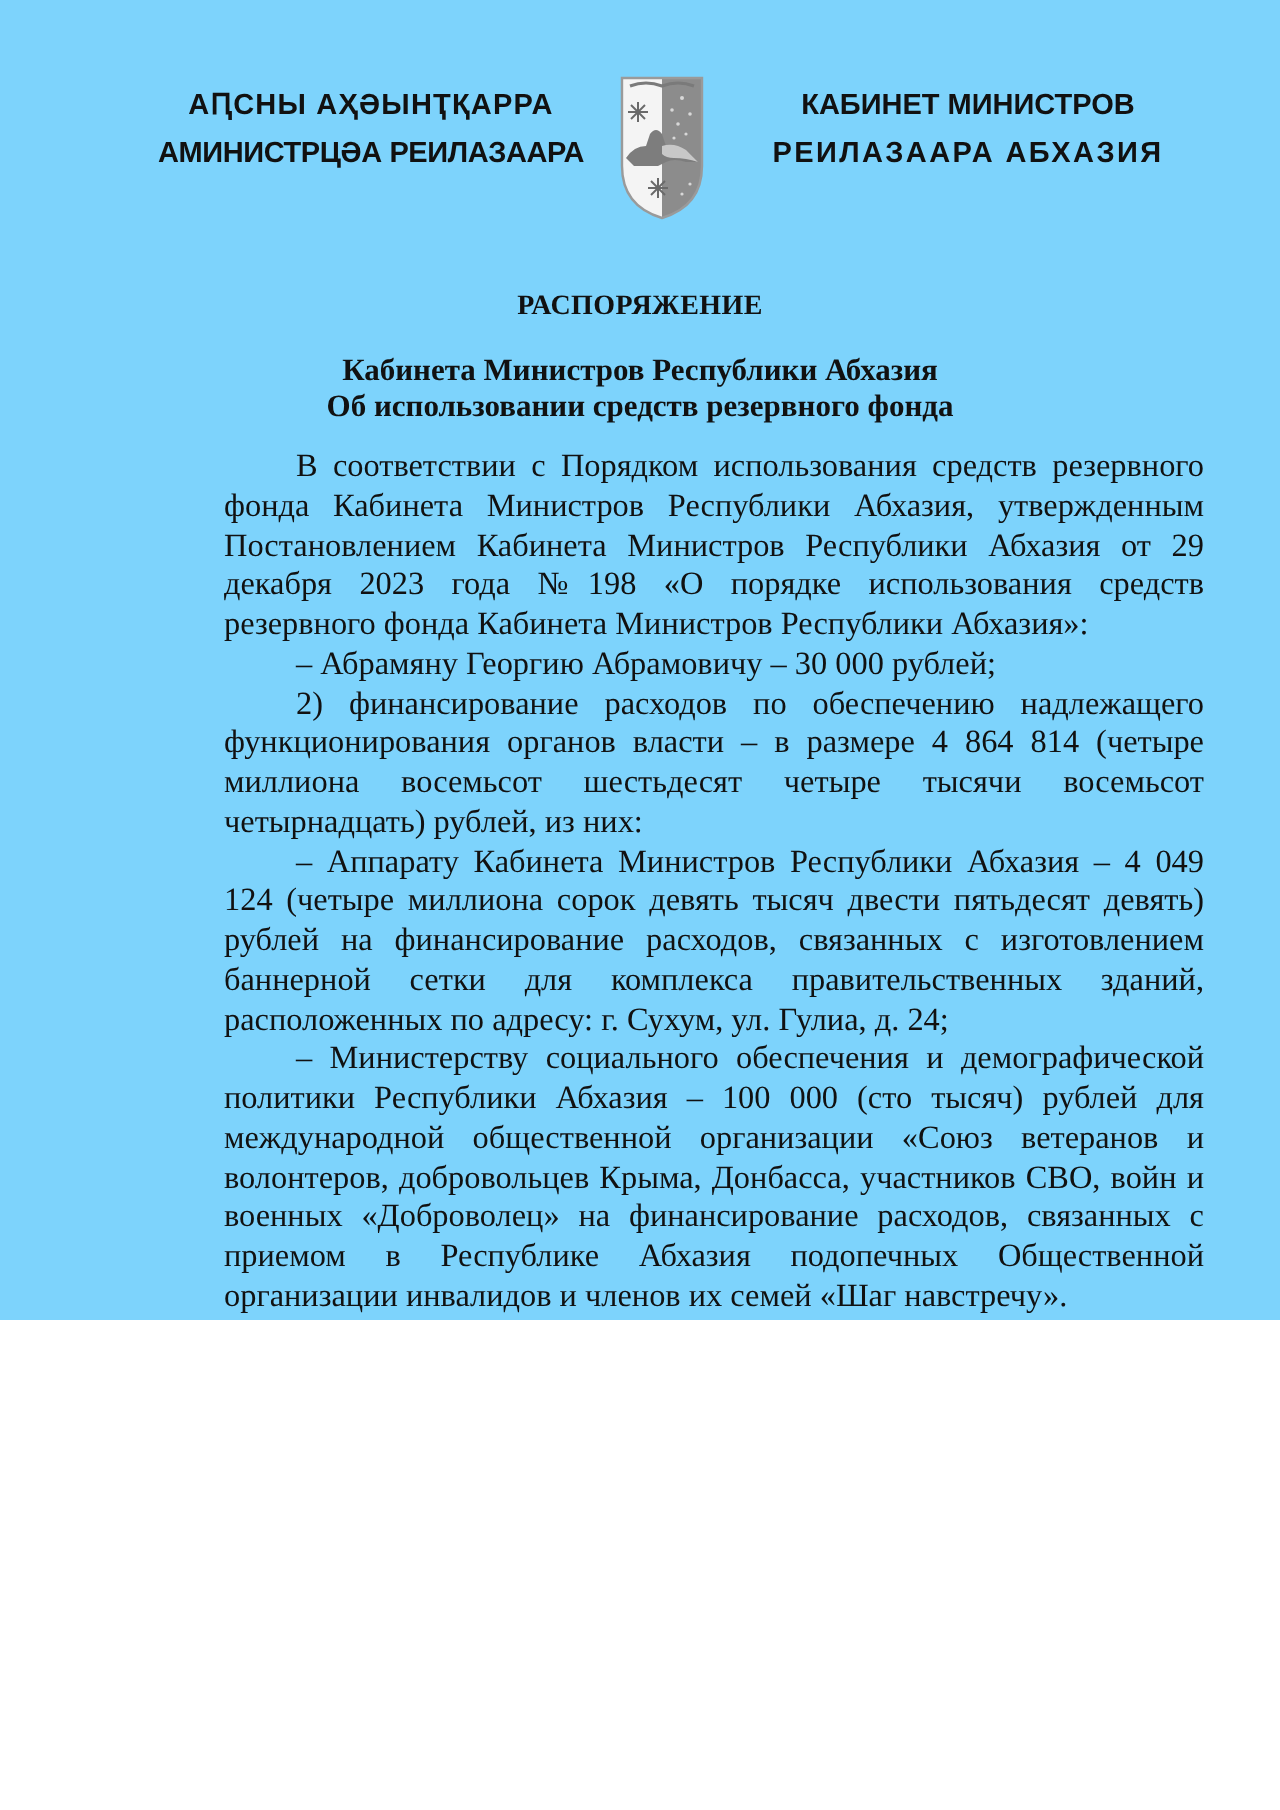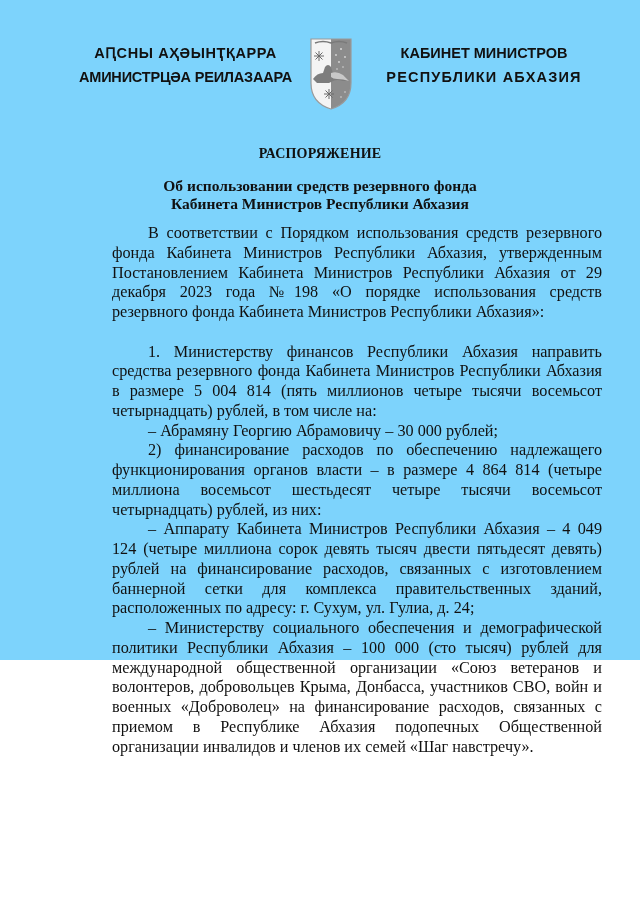--- a/index.html
+++ b/index.html
@@ -138,32 +138,31 @@
         <line x1="15" y1="57" x2="25" y2="57"></line>
         <line x1="16.5" y1="53.5" x2="23.5" y2="60.5"></line>
         <line x1="23.5" y1="53.5" x2="16.5" y2="60.5"></line>
       </g>
     </g>
     <path d="M2 2 H42 V46 Q42 66 22 72 Q2 66 2 46 Z" fill="none" stroke="#9a9a9a" stroke-width="1.2"></path>
   </svg>
 
   <div class="header-right">
     <div class="l1">КАБИНЕТ МИНИСТРОВ</div>
-    <div class="l2">РЕСПУБЛИКИ АБХАЗИЯ</div>
+    <div class="l2">РЕИЛАЗААРА АБХАЗИЯ</div>
   </div>
 
   <div class="title">РАСПОРЯЖЕНИЕ</div>
 
   <div class="subtitle">
+    <div>Кабинета Министров Республики Абхазия</div>
     <div>Об использовании средств резервного фонда</div>
-    <div>Кабинета Министров Республики Абхазия</div>
   </div>
 
   <div class="body">
     <p>В соответствии с Порядком использования средств резервного фонда Кабинета Министров Республики Абхазия, утвержденным Постановлением Кабинета Министров Республики Абхазия от 29 декабря 2023 года №198 «О порядке использования средств резервного фонда Кабинета Министров Республики Абхазия»:</p>
-    <p class="gap">1. Министерству финансов Республики Абхазия направить средства резервного фонда Кабинета Министров Республики Абхазия в размере 5 004 814 (пять миллионов четыре тысячи восемьсот четырнадцать) рублей, в том числе на:</p>
     <p class="dash-list">– Абрамяну Георгию Абрамовичу – 30 000 рублей;</p>
     <p>2) финансирование расходов по обеспечению надлежащего функционирования органов власти – в размере 4 864 814 (четыре миллиона восемьсот шестьдесят четыре тысячи восемьсот четырнадцать) рублей, из них:</p>
     <p>– Аппарату Кабинета Министров Республики Абхазия – 4 049 124 (четыре миллиона сорок девять тысяч двести пятьдесят девять) рублей на финансирование расходов, связанных с изготовлением баннерной сетки для комплекса правительственных зданий, расположенных по адресу: г. Сухум, ул. Гулиа, д. 24;</p>
     <p>– Министерству социального обеспечения и демографической политики Республики Абхазия – 100 000 (сто тысяч) рублей для международной общественной организации «Союз ветеранов и волонтеров, добровольцев Крыма, Донбасса, участников СВО, войн и военных «Доброволец» на финансирование расходов, связанных с приемом в Республике Абхазия подопечных Общественной организации инвалидов и членов их семей «Шаг навстречу».</p>
   </div>
 
 </div>
 
 </body></html>

